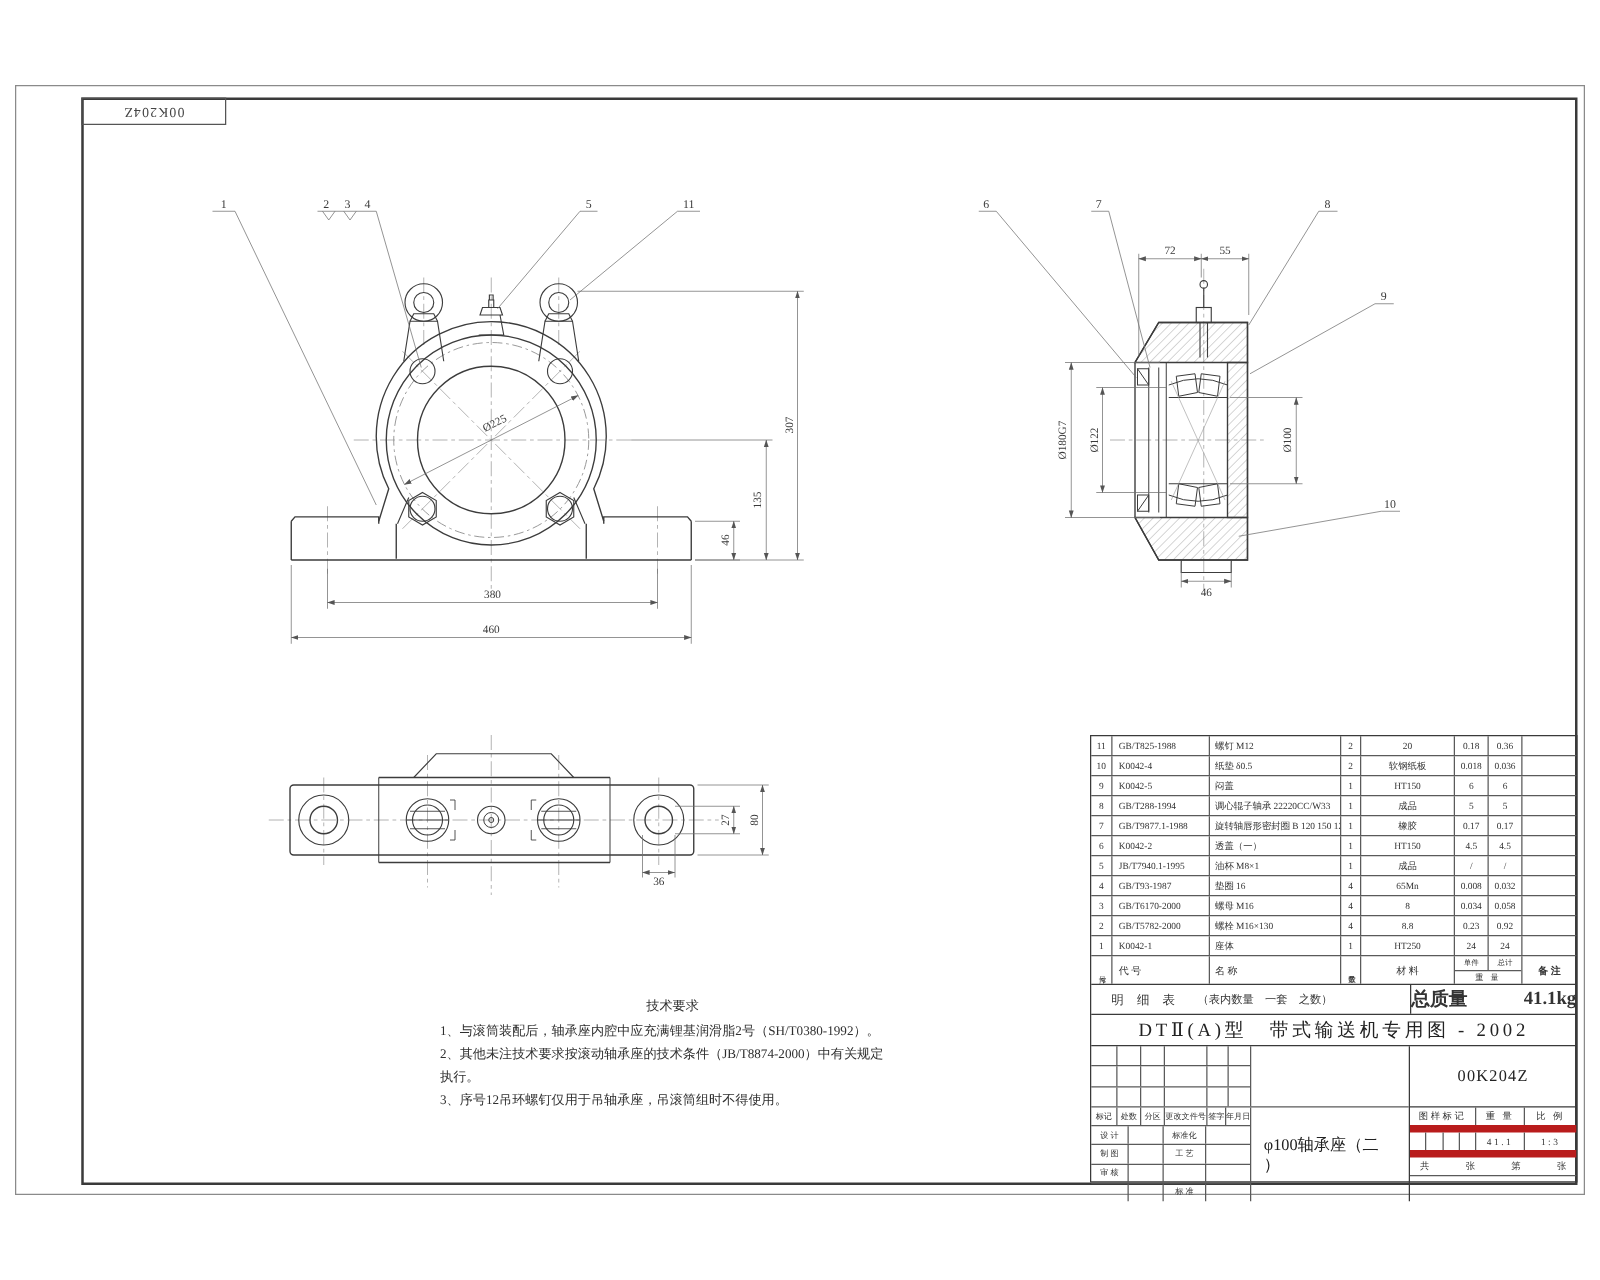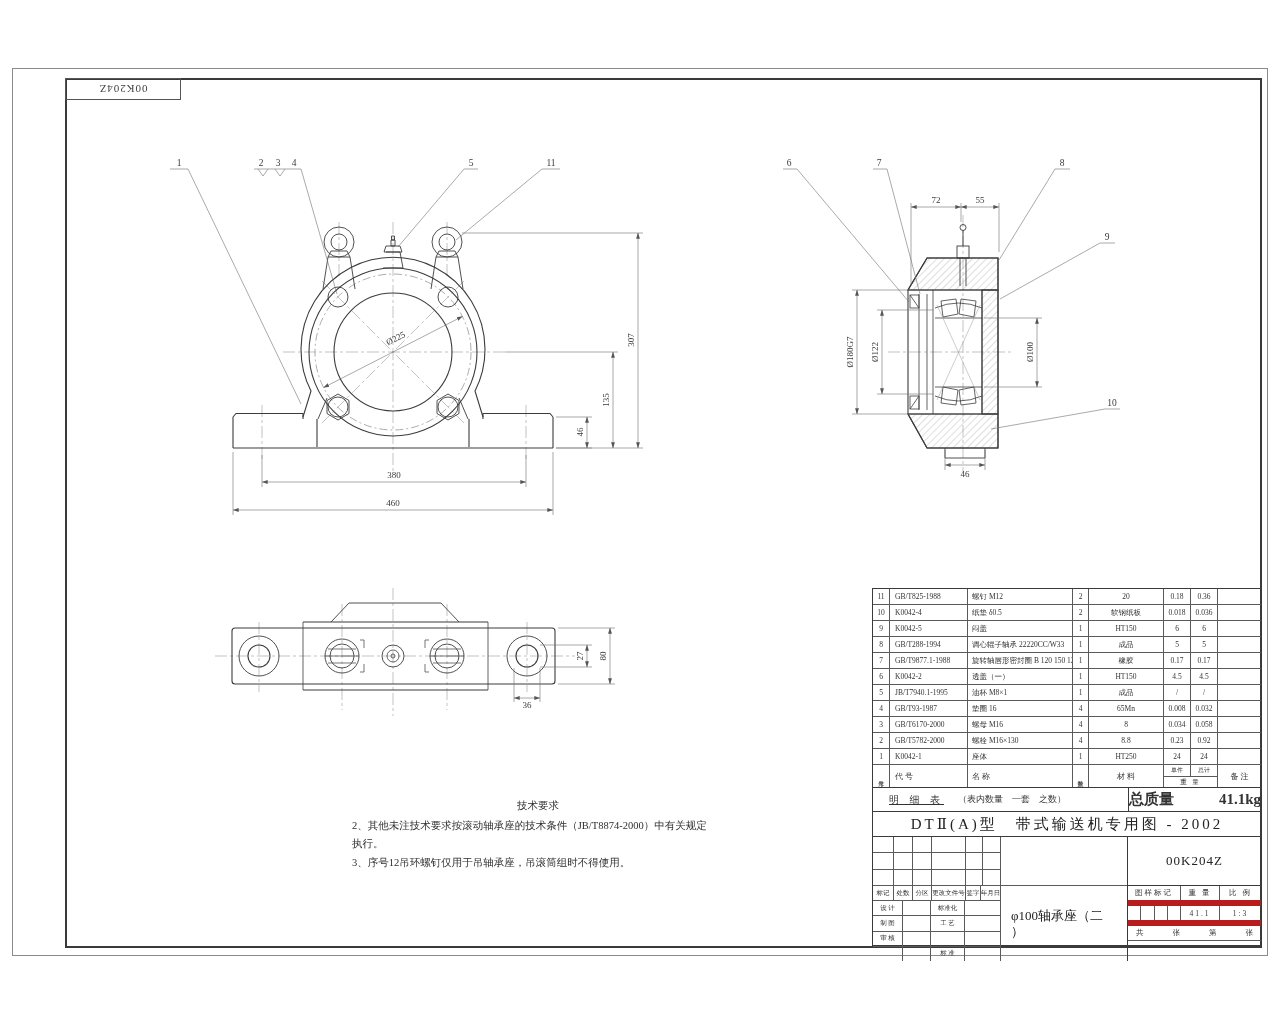--- a/index.html
+++ b/index.html
@@ -17,32 +17,32 @@
   #tech .t-title{text-align:center;margin-bottom:1px;}
   
   #tblock{left:872px;top:588px;width:390px;height:358px;border:1px solid #3a3a3a;font-size:7.5px;color:#333;}
   .prow{display:flex;height:15px;line-height:14px;border-bottom:1px solid #5a5a5a;}
   .prow:last-of-type{border-bottom:1px solid #5a5a5a;}
   .c{box-sizing:border-box;border-right:1px solid #5a5a5a;overflow:hidden;white-space:nowrap;
      display:flex;align-items:center;justify-content:center;}
   .c-no{width:17px;} .c-code{width:78px;justify-content:flex-start;padding-left:5px;}
   .c-name{width:105px;justify-content:flex-start;padding-left:4px;}
   .c-qty{width:16px;} .c-mat{width:75px;} .c-unit{width:27px;} .c-total{width:27px;}
-  .c-rem{flex:1;border-right:none;}
+  .c-rem{flex:1;border-right:none;font-weight:bold;}
   .vert{writing-mode:vertical-rl;text-orientation:upright;font-size:6px;line-height:1;letter-spacing:0;}
   #phead{display:flex;height:22px;border-bottom:1px solid #3a3a3a;font-size:8px;}
   #phead .c{height:100%;}
   .wcol{width:54px;display:flex;flex-direction:column;border-right:1px solid #5a5a5a;box-sizing:border-box;}
   .wtop{display:flex;height:11px;border-bottom:1px solid #5a5a5a;font-size:6px;}
   .wtop div{flex:1;display:flex;align-items:center;justify-content:center;}
   .wtop div:first-child{border-right:1px solid #5a5a5a;}
   .wbot{flex:1;display:flex;align-items:center;justify-content:center;font-size:6.5px;letter-spacing:2px;}
   #mxrow{display:flex;height:23px;border-bottom:1px solid #3a3a3a;font-size:10px;align-items:stretch;}
   #mxrow .mx1{width:256px;display:flex;align-items:center;border-right:1px solid #3a3a3a;box-sizing:border-box;}
-  #mxrow .mx1 .l1{margin-left:16px;letter-spacing:4px;text-decoration:underline;}
+  #mxrow .mx1 .l1{margin-left:16px;letter-spacing:4px;}
   #mxrow .mx1 .l2{margin-left:14px;font-size:9px;}
   #mxrow .mx2{flex:1;display:flex;align-items:center;justify-content:space-between;font-size:15px;font-weight:bold;}
   #dtrow{display:flex;height:24px;border-bottom:1px solid #3a3a3a;align-items:center;justify-content:center;
          font-size:15px;letter-spacing:3px;color:#222;}
   
   #tb{display:flex;height:124px;}
   #tb-left{width:255px;border-right:1px solid #3a3a3a;box-sizing:border-box;display:flex;flex-direction:column;}
   #rev-empty{height:48px;display:flex;flex-direction:column;border-bottom:1px solid #5a5a5a;width:128px;border-right:1px solid #5a5a5a;box-sizing:border-box;}
   .rev-r{flex:1;display:flex;border-bottom:1px solid #5a5a5a;}
   .rev-r:last-child{border-bottom:none;}
@@ -323,20 +323,21 @@
       <g font-size="9" stroke="none" fill="#3a3a3a" text-anchor="middle">
         <text x="583" y="656" transform="rotate(-90 583 656)">27</text>
         <text x="606" y="656" transform="rotate(-90 606 656)">80</text>
         <text x="527" y="708">36</text>
       </g>
     </g>
   </svg>
 
   <div id="tech" class="abs">
     <div class="t-title">技术要求</div>
+    <div>1、与滚筒装配后，轴承座内腔中应充满锂基润滑脂2号（SH/T0380-1992）。</div>
     <div>2、其他未注技术要求按滚动轴承座的技术条件（JB/T8874-2000）中有关规定</div>
     <div>执行。</div>
     <div>3、序号12吊环螺钉仅用于吊轴承座，吊滚筒组时不得使用。</div>
   </div>
 
   <div id="tblock" class="abs">
 
     <div class="prow">
         <div class="c c-no">11</div>
         <div class="c c-code">GB/T825-1988</div>

